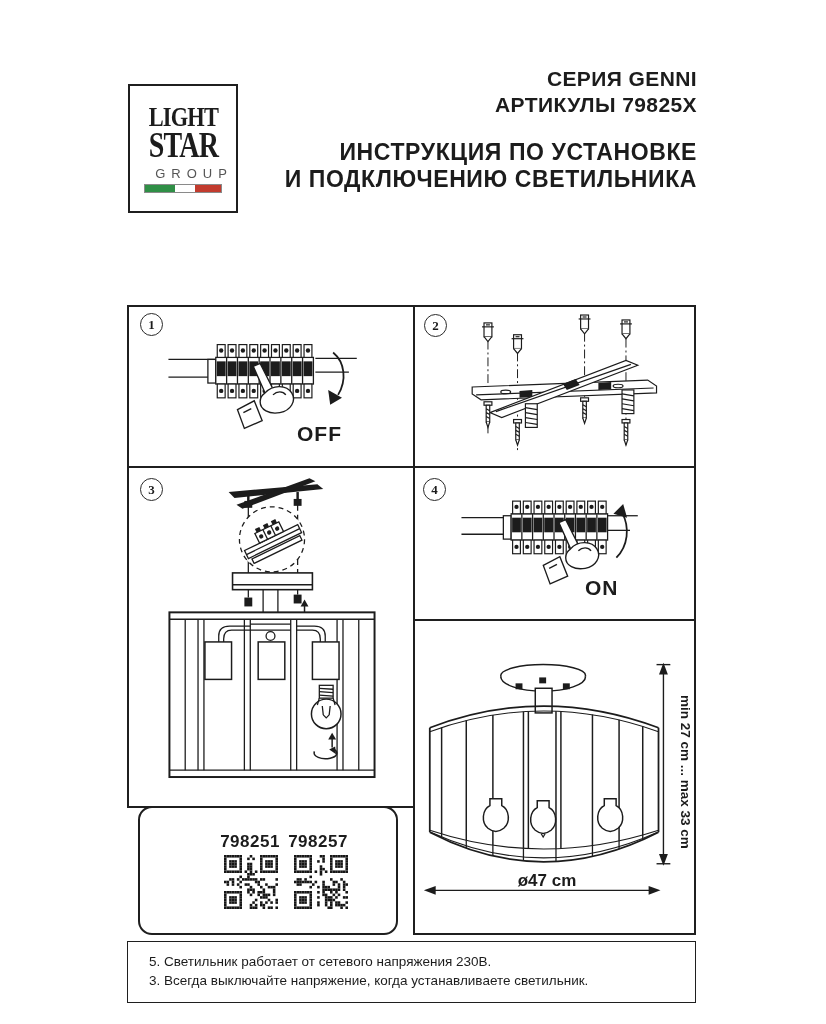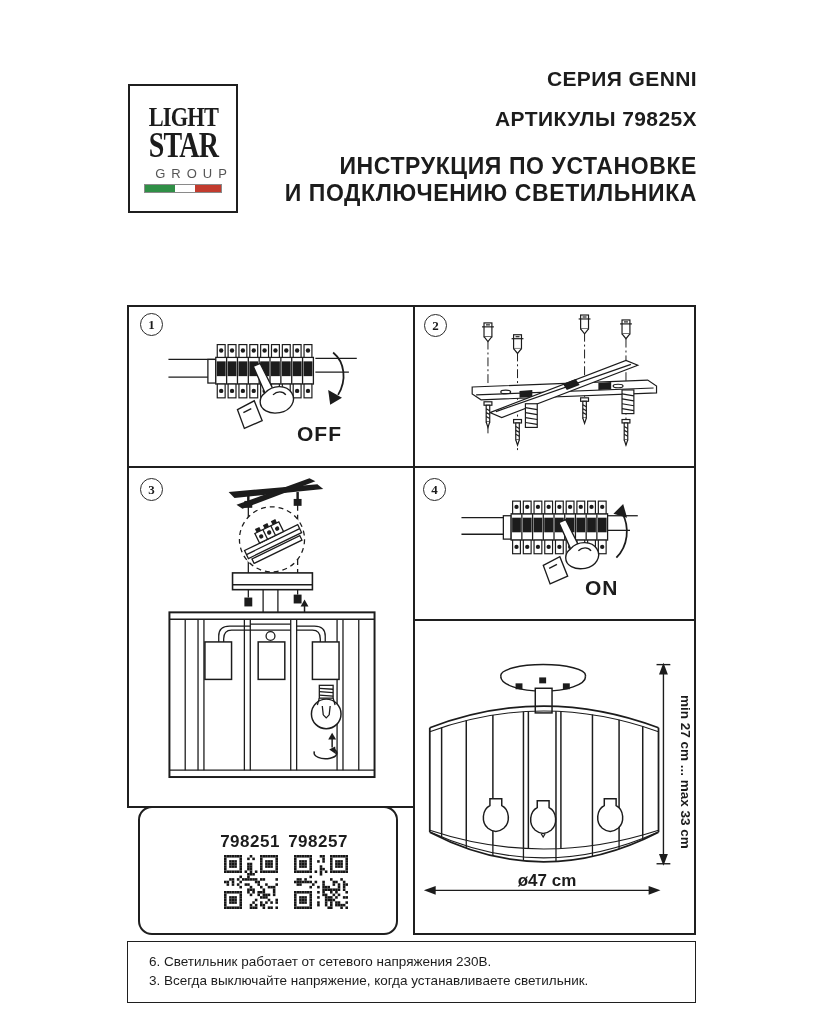--- a/index.html
+++ b/index.html
@@ -13,21 +13,21 @@
               line-height:26px;transform:scaleX(.8);letter-spacing:-1px;}
   .logo-star{font-family:"Liberation Serif",serif;font-weight:bold;font-size:35px;
              line-height:31px;transform:scaleX(.8);letter-spacing:-1px;}
   .logo-group{font-size:13px;color:#555;letter-spacing:6px;margin:5px 0 0 22px;}
   .logo-flag{width:78px;height:9px;margin-top:3px;border:1px solid #8a8a8a;
              box-sizing:border-box;display:flex;}
   .logo-flag span{display:block;height:100%;}
   .flag-g{width:40%;}.flag-w{width:26%;}.flag-r{width:34%;}
   .header-text{position:absolute;top:66px;right:129px;text-align:right;font-weight:bold;}
   .h-top{font-size:21px;line-height:25px;letter-spacing:.4px;}
-  .h-top2{margin-top:15px;}
+  .h-top2{margin-top:1px;}
   .h-sub{font-size:23px;line-height:25px;letter-spacing:.6px;}
   .h-sub1{margin-top:23px;}
   .h-sub2{margin-top:2px;}
   
   .panel{position:absolute;border:2px solid #1f1f1f;box-sizing:border-box;background:#fff;}
   .panel svg.draw{position:absolute;left:0;top:0;width:100%;height:100%;}
   .p1{left:127px;top:305px;width:288px;height:163px;}
   .p2{left:413px;top:305px;width:283px;height:163px;}
   .p3{left:127px;top:466px;width:288px;height:342px;}
   .p4{left:413px;top:466px;width:283px;height:155px;}
@@ -692,17 +692,17 @@
         <path d="M128,215.5 L130,219 L132,215.5" stroke-width="1.2"></path>
 
         <path d="M27,215.7 L27,219.9 M52,222.3 L52,230.1 M79,227.2 L79,238 M110,230.4 L110,243 M143,230.8 L143,243.7 M180,227.6 L180,238.6 M207,222.9 L207,231.2 M231,216.9 L231,221.7" stroke-width="1.3"></path>
         <path d="M15,214 Q130,274 247,214" stroke-width="1.8"></path>
         <path d="M16,214 Q130,266 246,214" stroke-width="1.1"></path>
       </g>
     </svg>
   </div>
 
   <div class="footer-box">
-    <div class="note">6. Светильник работает от сетевого напряжения 230В.</div>
+    <div class="note">5. Светильник работает от сетевого напряжения 230В.</div>
     <div class="note">3. Всегда выключайте напряжение, когда устанавливаете светильник.</div>
   </div>
 
 </div>
 
 </body></html>

